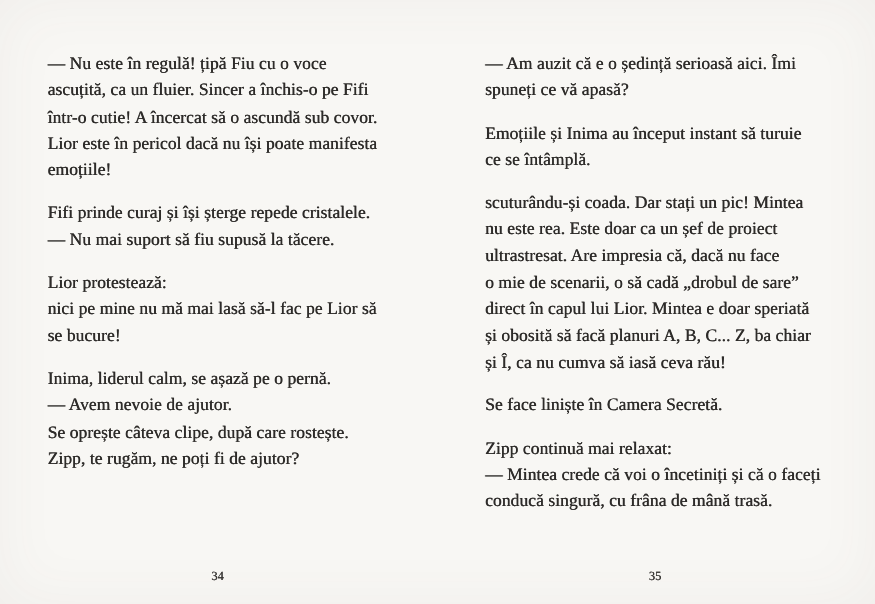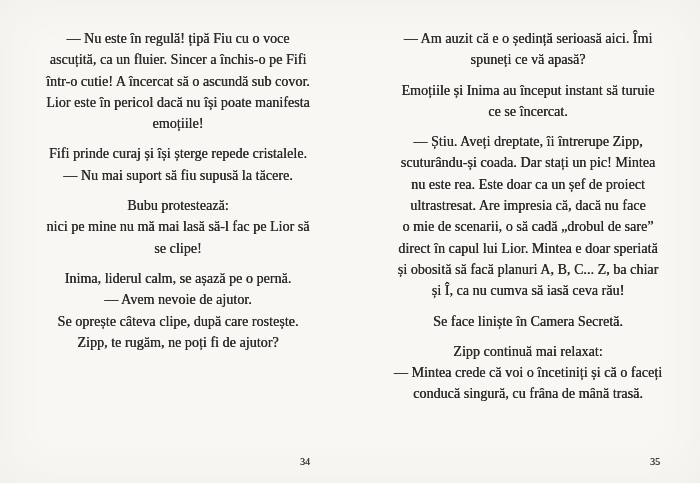--- a/index.html
+++ b/index.html
@@ -21,82 +21,80 @@
     box-shadow:inset 0 0 50px rgba(90,80,70,0.05);
   }
   .page{
     position:absolute;
     top:28px;
     width:280px;
   }
   .page-left{left:38px;}
   .page-right{left:388px;}
   .para{
-    margin:0 0 9px 0;
-    text-align:center;
+    margin:13px 0 9px 0;
   }
   .line{
     font-size:14px;
     line-height:21.3px;
     white-space:nowrap;
     letter-spacing:0.05px;
     text-shadow:0.3px 0 0 currentColor; 
   }
   .page-number{
     position:absolute;
     top:456px;
     font-size:10px;
     line-height:12px;
     color:var(--page-num);
     text-shadow:0.2px 0 0 currentColor;
   }
-  .page-number-left{left:38px;width:272px;text-align:right;}
-  .page-number-right{left:388px;width:272px;text-align:right;}
+  .page-number-left{left:38px;width:272px;text-align:center;}
+  .page-number-right{left:388px;width:272px;text-align:center;}
 </style>
 </head>
 <body>
 
 <div class="spread">
 
   <div class="page page-left">
       <div class="para">
         <div class="line">— Nu este în regulă! țipă Fiu cu o voce</div>
         <div class="line">ascuțită, ca un fluier. Sincer a închis-o pe Fifi</div>
         <div class="line">într-o cutie! A încercat să o ascundă sub covor.</div>
         <div class="line">Lior este în pericol dacă nu își poate manifesta</div>
         <div class="line">emoțiile!</div>
       </div>
       <div class="para">
         <div class="line">Fifi prinde curaj și își șterge repede cristalele.</div>
         <div class="line">— Nu mai suport să fiu supusă la tăcere.</div>
       </div>
       <div class="para">
-        <div class="line">Bubu protestează:</div>
+        <div class="line">Lior protestează:</div>
         <div class="line">nici pe mine nu mă mai lasă să-l fac pe Lior să</div>
-        <div class="line">se clipe!</div>
+        <div class="line">se bucure!</div>
       </div>
       <div class="para">
         <div class="line">Inima, liderul calm, se așază pe o pernă.</div>
         <div class="line">— Avem nevoie de ajutor.</div>
         <div class="line">Se oprește câteva clipe, după care rostește.</div>
         <div class="line">Zipp, te rugăm, ne poți fi de ajutor?</div>
       </div>
     </div>
 
   <div class="page page-right">
       <div class="para">
         <div class="line">— Am auzit că e o ședință serioasă aici. Îmi</div>
         <div class="line">spuneți ce vă apasă?</div>
       </div>
       <div class="para">
         <div class="line">Emoțiile și Inima au început instant să turuie</div>
-        <div class="line">ce se încercat.</div>
+        <div class="line">ce se întâmplă.</div>
       </div>
       <div class="para">
-        <div class="line">— Știu. Aveți dreptate, îi întrerupe Zipp,</div>
         <div class="line">scuturându-și coada. Dar stați un pic! Mintea</div>
         <div class="line">nu este rea. Este doar ca un șef de proiect</div>
         <div class="line">ultrastresat. Are impresia că, dacă nu face</div>
         <div class="line">o mie de scenarii, o să cadă „drobul de sare”</div>
         <div class="line">direct în capul lui Lior. Mintea e doar speriată</div>
         <div class="line">și obosită să facă planuri A, B, C... Z, ba chiar</div>
         <div class="line">și Î, ca nu cumva să iasă ceva rău!</div>
       </div>
       <div class="para">
         <div class="line">Se face liniște în Camera Secretă.</div>

